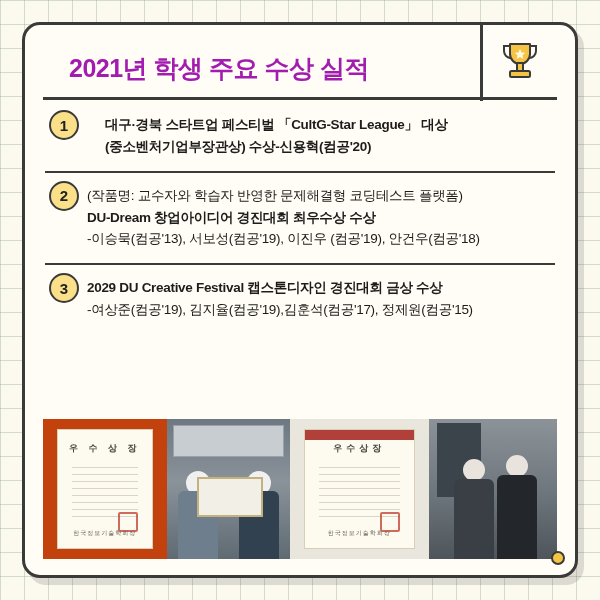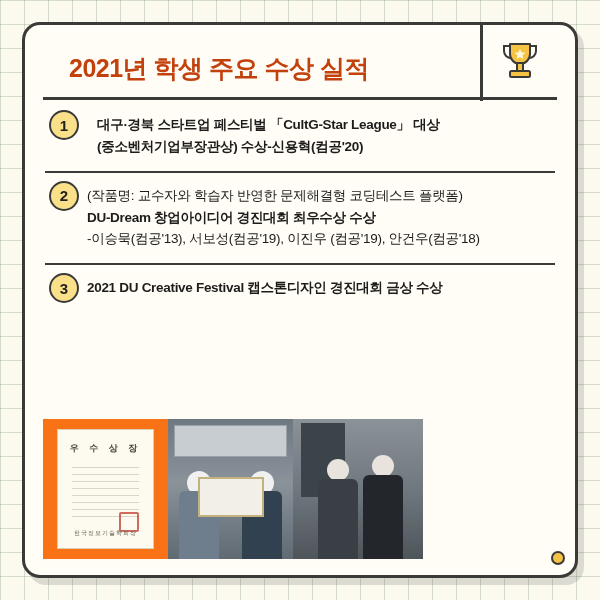--- a/index.html
+++ b/index.html
@@ -54,21 +54,21 @@
   .header {
     position: relative;
     height: 56px;
     border-bottom: 3px solid #3a3a38;
     display: flex;
     align-items: center;
   }
   .header-title {
     font-size: 25px;
     font-weight: bold;
-    color: #c2410c;
+    color: #a21caf;
     letter-spacing: -0.5px;
     padding-left: 26px;
     line-height: 1.1;
   }
   .trophy-box {
     position: absolute;
     right: 0;
     top: -16px;
     width: 74px;
     height: 76px;
@@ -115,40 +115,40 @@
     white-space: nowrap;
   }
   .entry .line.sub {
     font-weight: normal;
   }
   .sep {
     height: 0;
     border-top: 2.5px solid #3a3a38;
     margin: 0 2px 12px 2px;
   }
-  .entry-first .line { margin-left: 10px; }
+  .entry-first .line { margin-left: 18px; }
 
   
   .photos {
     position: absolute;
     left: 18px;
     right: 18px;
     bottom: 16px;
     height: 140px;
     display: flex;
     gap: 0;
     border: 0;
     overflow: hidden;
   }
   .photo {
     position: relative;
     height: 140px;
     overflow: hidden;
   }
-  .photo.p1 { width: 125px; background: #f97316; }
+  .photo.p1 { width: 125px; background: #c2410c; }
   .photo.p2 { width: 125px; background: #7f8b94; }
   .photo.p3 { width: 140px; background: #e9e6dd; }
   .photo.p4 { width: 130px; background: #6f7a80; }
 
   
   .cert {
     position: absolute;
     left: 14px; top: 10px; right: 14px; bottom: 10px;
     background: #fdfaf0;
     border: 1px solid #d8cfb4;
@@ -291,21 +291,22 @@
         <div class="badge">2</div>
         <div class="line sub">(작품명: 교수자와 학습자 반영한 문제해결형 코딩테스트 플랫폼)</div>
         <div class="line">DU-Dream 창업아이디어 경진대회 최우수상 수상</div>
         <div class="line sub">-이승묵(컴공'13), 서보성(컴공'19), 이진우 (컴공'19), 안건우(컴공'18)</div>
       </div>
 
       <div class="sep"></div>
 
       <div class="entry">
         <div class="badge">3</div>
-        <div class="line">2021 DU Creative Festival 캡스톤디자인 경진대회 금상 수상</div>
+        <div class="line">2029 DU Creative Festival 캡스톤디자인 경진대회 금상 수상</div>
+        <div class="line sub">-여상준(컴공'19), 김지율(컴공'19),김훈석(컴공'17), 정제원(컴공'15)</div>
       </div>
 
     </div>
 
     <div class="photos">
 
       <div class="photo p1">
         <div class="cert">
           <div class="cert-title">우 수 상 장</div>
           <div class="cert-body"></div>
@@ -321,20 +322,28 @@
           <div class="head"></div>
           <div class="body"></div>
         </div>
         <div class="person person2">
           <div class="head"></div>
           <div class="body"></div>
         </div>
         <div class="board"></div>
       </div>
 
+      <div class="photo p3">
+        <div class="cert red-top">
+          <div class="cert-title">우수상장</div>
+          <div class="cert-body"></div>
+          <div class="stamp"></div>
+          <div class="cert-foot">한국정보기술학회장</div>
+        </div>
+      </div>
 
       <div class="photo p4">
         <div class="bg"></div>
         <div class="doorway"></div>
         <div class="person person1">
           <div class="head"></div>
           <div class="body"></div>
         </div>
         <div class="person person2">
           <div class="head"></div>

